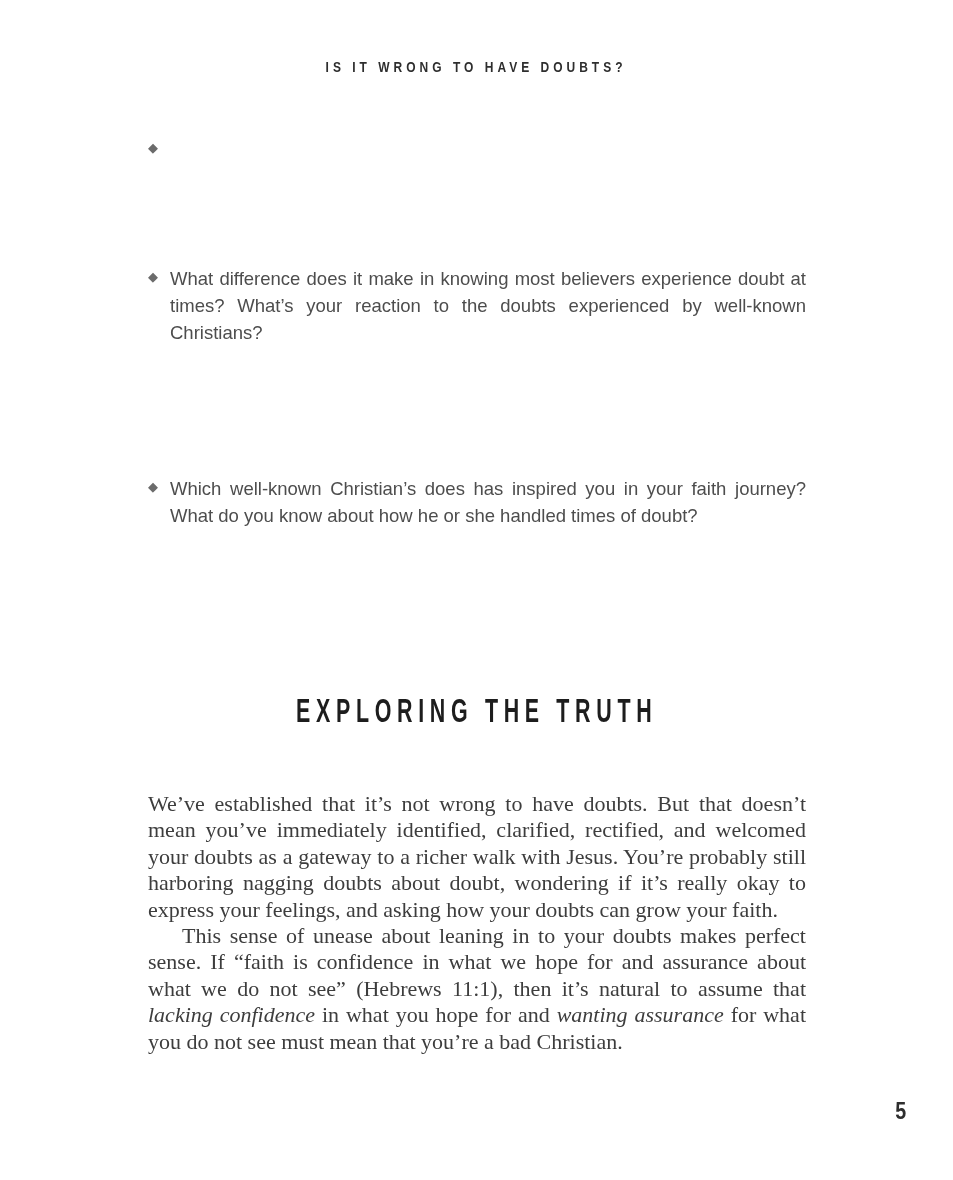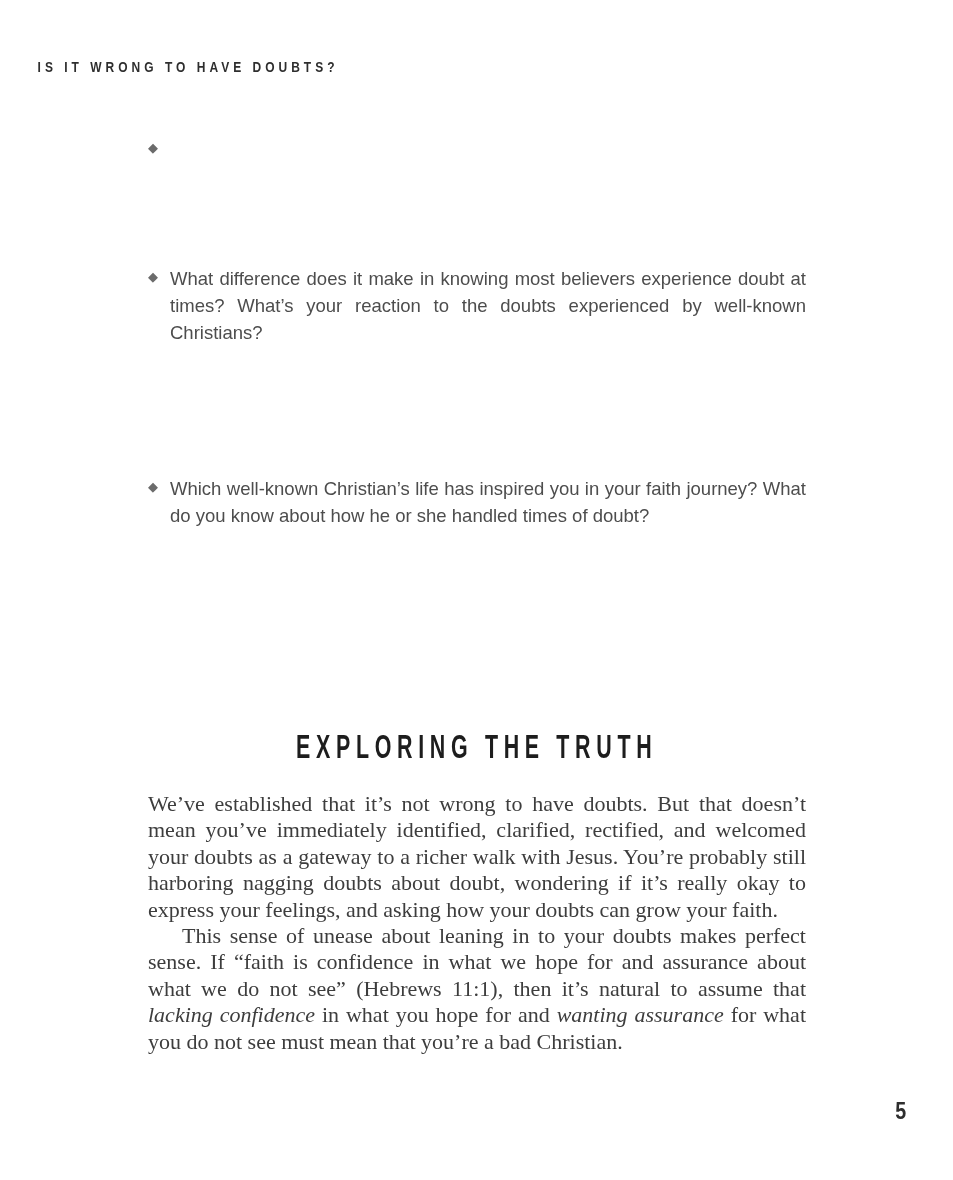--- a/index.html
+++ b/index.html
@@ -18,21 +18,21 @@
     height: 1180px;
     background: #ffffff;
   }
 
   
   .running-head {
     position: absolute;
     top: 58px;
     left: 0;
     width: 100%;
-    text-align: left;
+    text-align: center;
   }
   .running-head .condensed {
     display: inline-block;
     font-family: "Liberation Sans", sans-serif;
     font-weight: 700;
     font-size: 15px;
     letter-spacing: 5px;
     color: #2e2e2e;
     transform: scaleX(0.80);
     transform-origin: center top;
@@ -60,21 +60,21 @@
     left: -22px;
     top: 5px;
     font-size: 13px;
     line-height: 1;
     color: #6b6b6b;
   }
 
   
   .section-heading {
     position: absolute;
-    top: 726px;
+    top: 690px;
     left: 0;
     width: 100%;
     text-align: center;
   }
   .section-heading .condensed {
     display: inline-block;
     font-family: "Liberation Sans", sans-serif;
     font-weight: 700;
     font-size: 34px;
     line-height: 40px;
@@ -129,21 +129,21 @@
   <ul class="questions">
     <li class="question-item">
       <span class="bullet">◆</span>
     </li>
     <li class="question-item">
       <span class="bullet">◆</span>
       <span>What difference does it make in knowing most believers experience doubt at times? What’s your reaction to the doubts experienced by well-known Christians?</span>
     </li>
     <li class="question-item">
       <span class="bullet">◆</span>
-      <span>Which well-known Christian’s life has inspired you in your faith journey? What do you know about how he or she handled times of doubt?</span>
+      <span>Which well-known Christian’s does has inspired you in your faith journey? What do you know about how he or she handled times of doubt?</span>
     </li>
   </ul>
 
   <div class="section-heading">
     <span class="condensed">EXPLORING THE TRUTH</span>
   </div>
 
   <div class="body-text">
     <p><span>We’ve established that it’s not wrong to have doubts. But that doesn’t mean you’ve immediately identified, clarified, rectified, and welcomed your doubts as a gateway to a richer walk with Jesus. You’re probably still harboring nagging doubts about doubt, wondering if it’s really okay to express your feelings, and asking how your doubts can grow your faith.</span></p>
     <p class="indent"><span>This sense of unease about leaning in to your doubts makes perfect sense. If “faith is confidence in what we hope for and assurance about what we do not see” (Hebrews 11:1), then it’s natural to assume that </span><em>lacking confidence</em><span> in what you hope for and </span><em>wanting assurance</em><span> for what you do not see must mean that you’re a bad Christian.</span></p>

